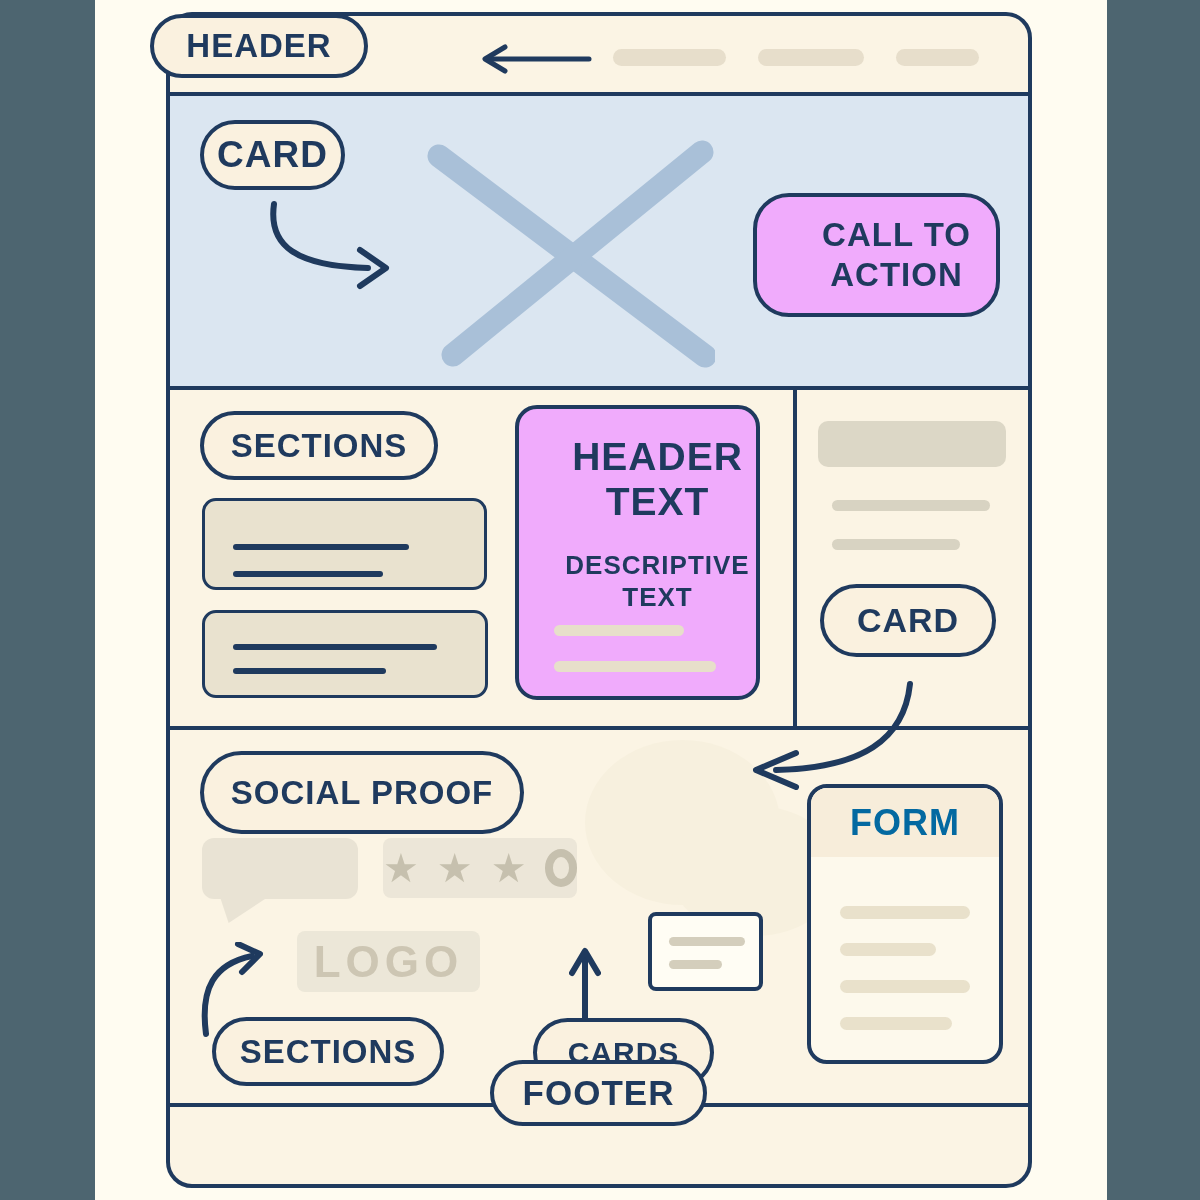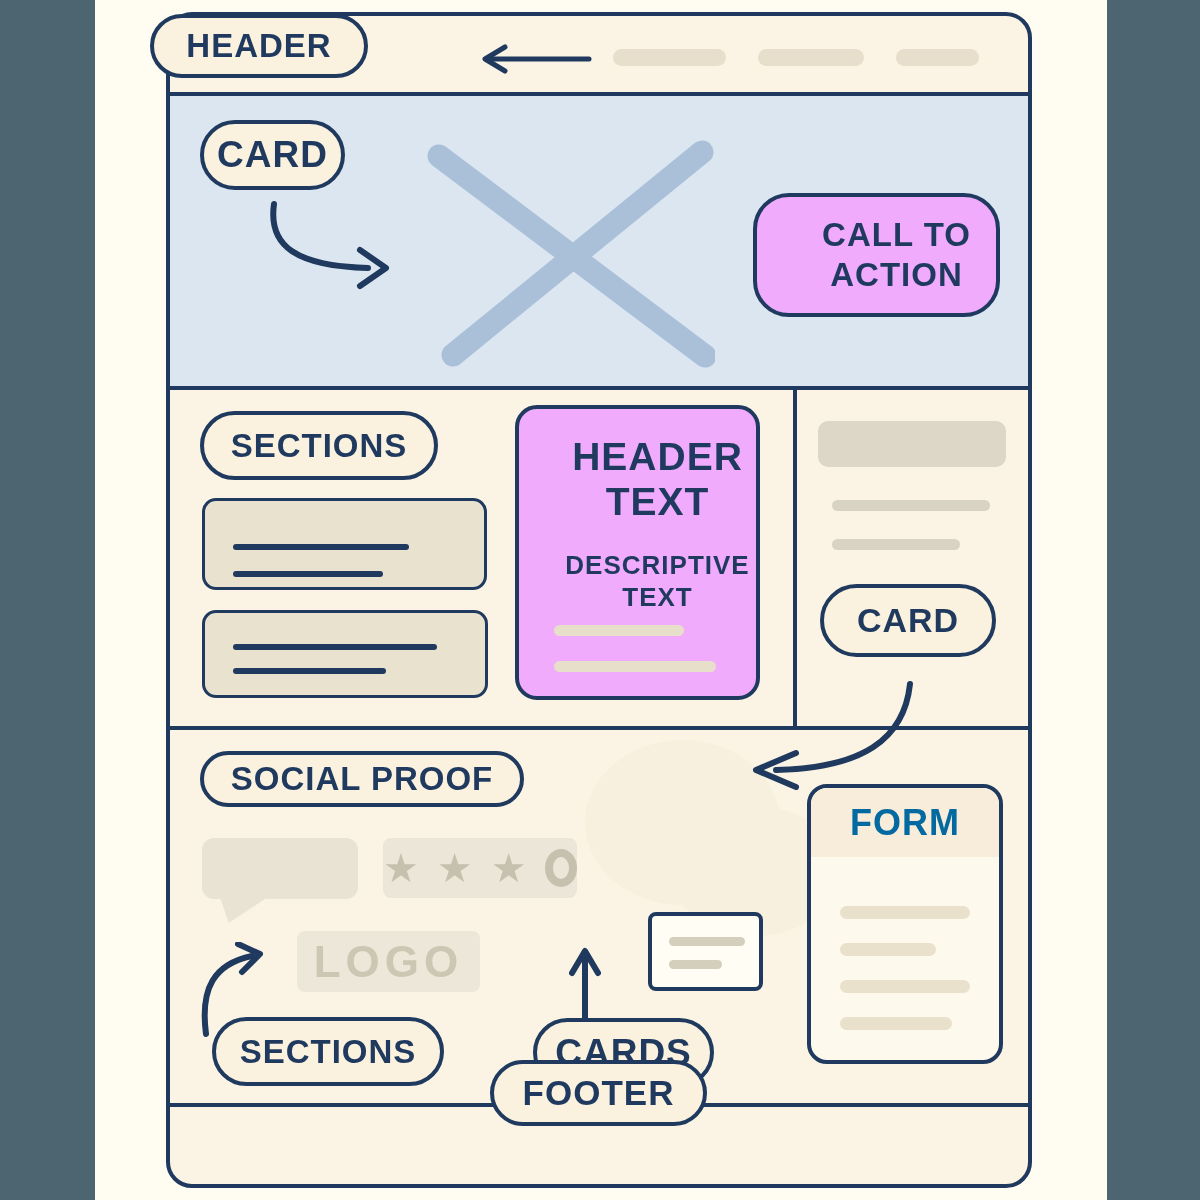--- a/index.html
+++ b/index.html
@@ -168,21 +168,21 @@
   <div class="abs" style="left:570px;top:662px;z-index:2;">
     <svg width="180" height="112" viewBox="0 0 180 112">
       <path d="M 170,6 C 164,62 122,90 36,92" fill="none" stroke="#1f3a5e" stroke-width="6" stroke-linecap="round"></path>
       <polyline points="56,75 16,92 56,109" fill="none" stroke="#1f3a5e" stroke-width="6" stroke-linecap="round" stroke-linejoin="round"></polyline>
     </svg>
   </div>
 
   <div class="blob" style="left:415px;top:724px;width:195px;height:165px;"></div>
   <div class="blob" style="left:500px;top:790px;width:170px;height:130px;"></div>
 
-  <div class="pill" style="left:30px;top:735px;width:324px;height:56px;font-size:33px;">
+  <div class="pill" style="left:30px;top:735px;width:324px;height:83px;font-size:33px;">
     <span>SOCIAL PROOF</span>
   </div>
 
   <div class="bubble" style="left:32px;top:822px;width:156px;height:61px;"></div>
   <div class="bubble-tail" style="left:50px;top:881px;"></div>
 
   <div class="rating-box" style="left:213px;top:822px;width:194px;height:60px;">
     <span class="star">★</span>
     <span class="star">★</span>
     <span class="star">★</span>
@@ -209,21 +209,21 @@
       <line x1="16" y1="74" x2="16" y2="14" stroke="#1f3a5e" stroke-width="6" stroke-linecap="round"></line>
       <polyline points="3,28 16,6 29,28" fill="none" stroke="#1f3a5e" stroke-width="6" stroke-linecap="round" stroke-linejoin="round"></polyline>
     </svg>
   </div>
 
   <div class="small-card" style="left:478px;top:896px;">
     <div class="ph-line" style="left:17px;top:21px;width:76px;"></div>
     <div class="ph-line" style="left:17px;top:44px;width:53px;"></div>
   </div>
 
-  <div class="pill" style="left:363px;top:1002px;width:181px;height:69px;font-size:37px;">
+  <div class="pill" style="left:363px;top:1002px;width:181px;height:69px;font-size:30px;">
     <span>CARDS</span>
   </div>
 
   <div class="form-card" style="left:637px;top:768px;">
     <div class="form-head">
       <span>FORM</span>
     </div>
     <div class="form-line" style="top:118px;width:130px;"></div>
     <div class="form-line" style="top:155px;width:96px;"></div>
     <div class="form-line" style="top:192px;width:130px;"></div>

